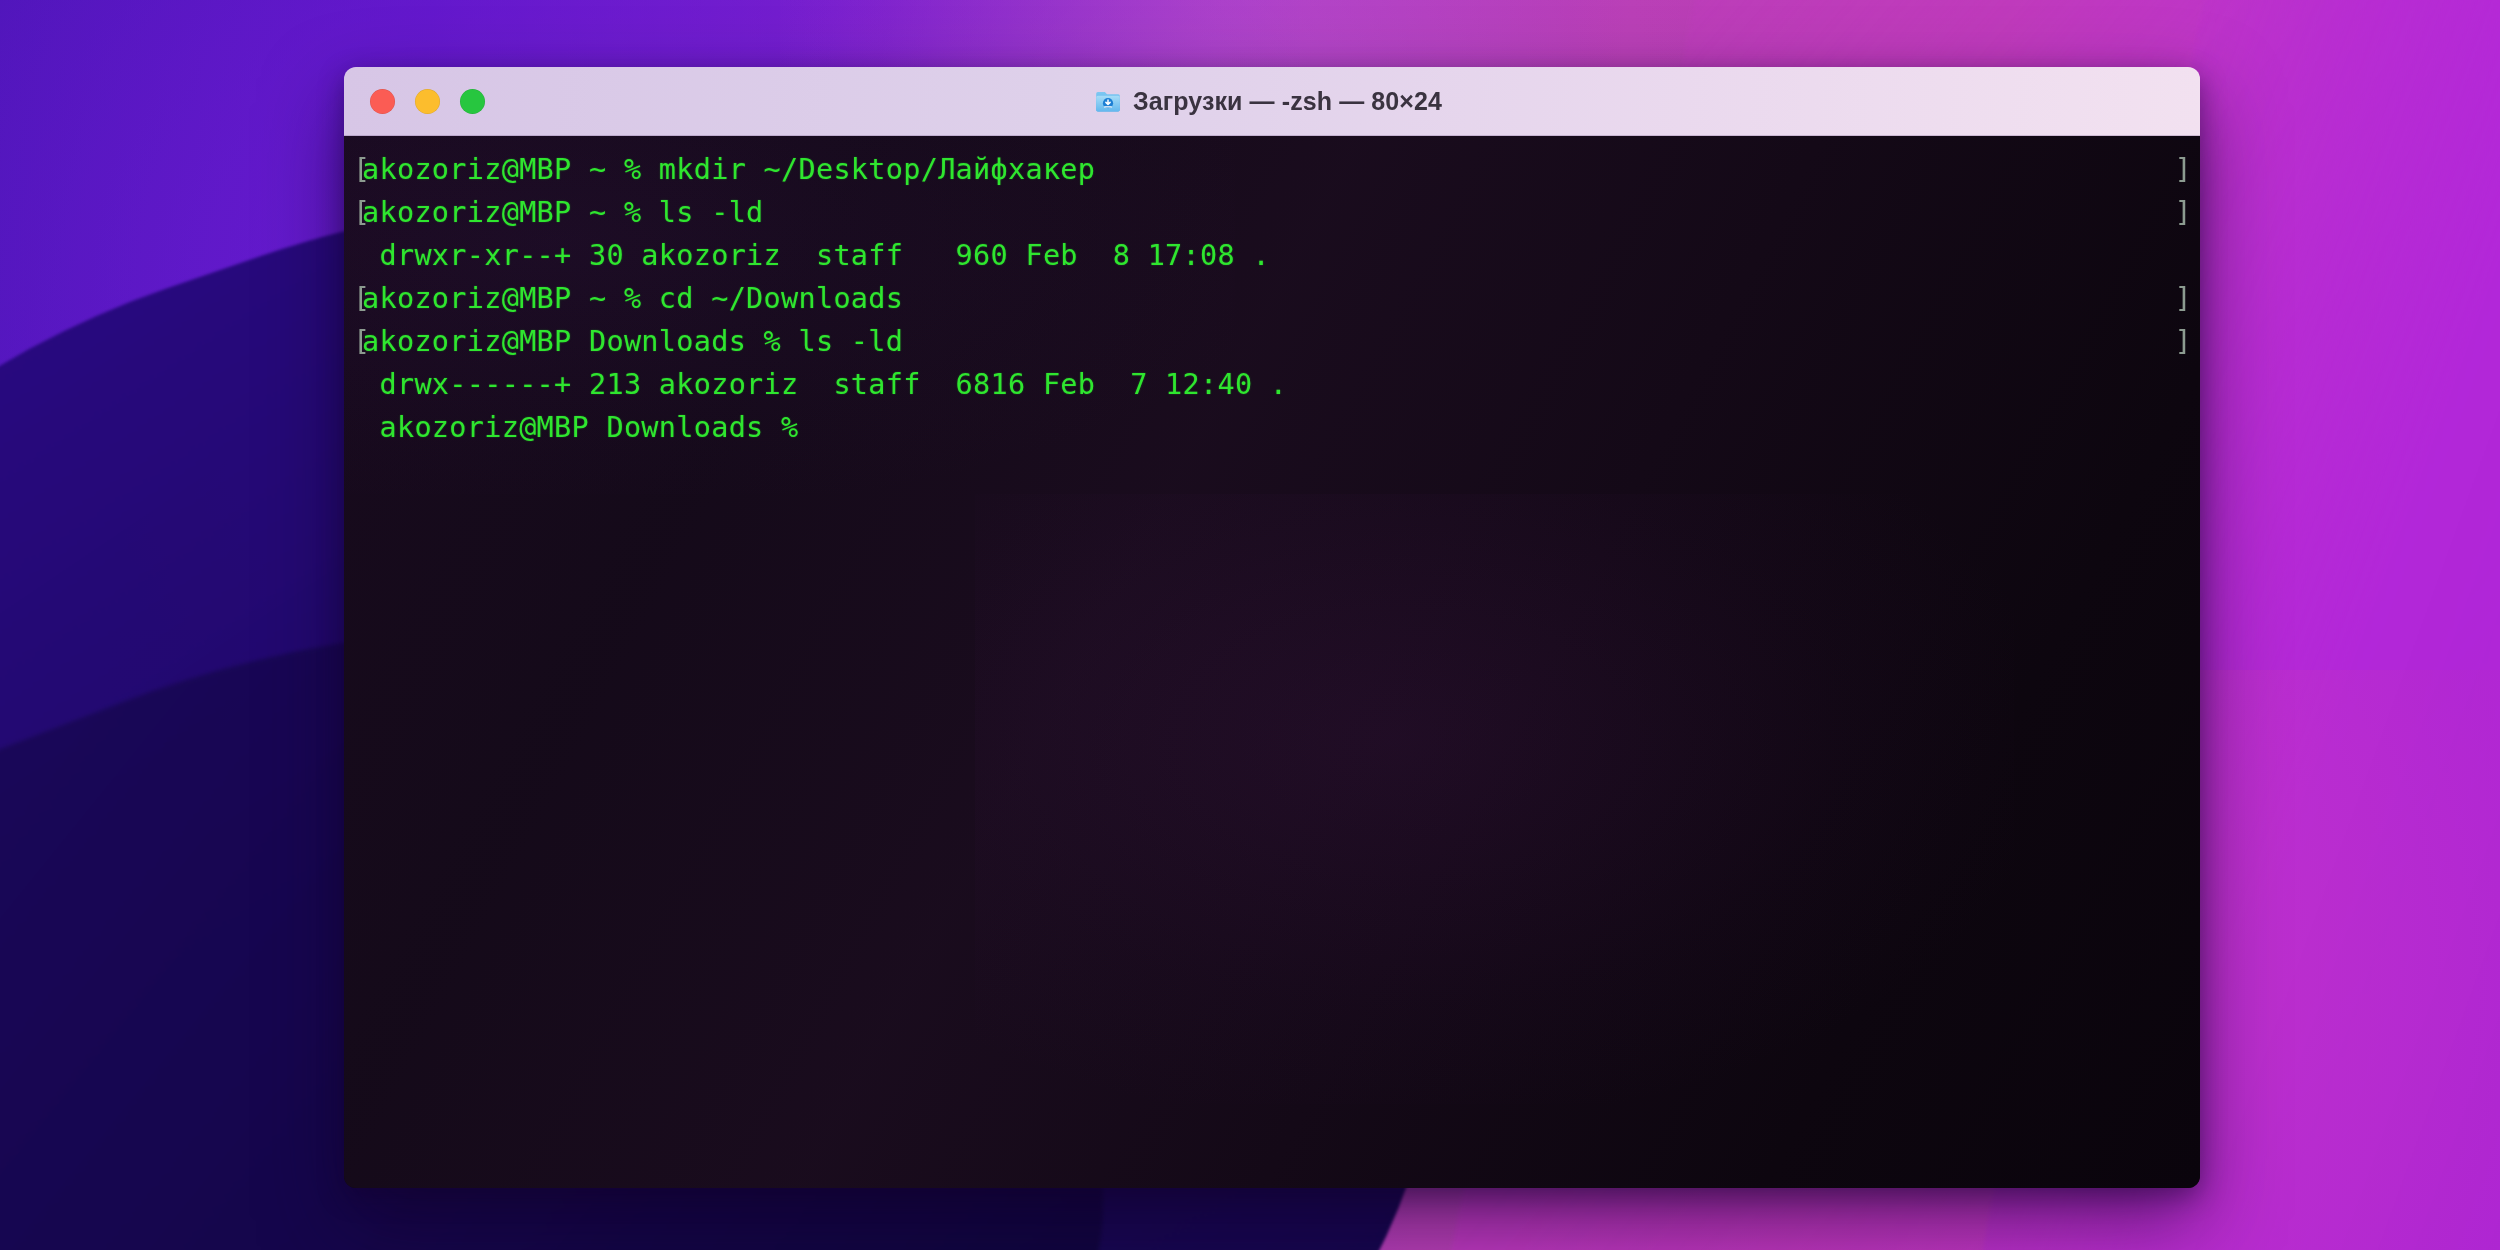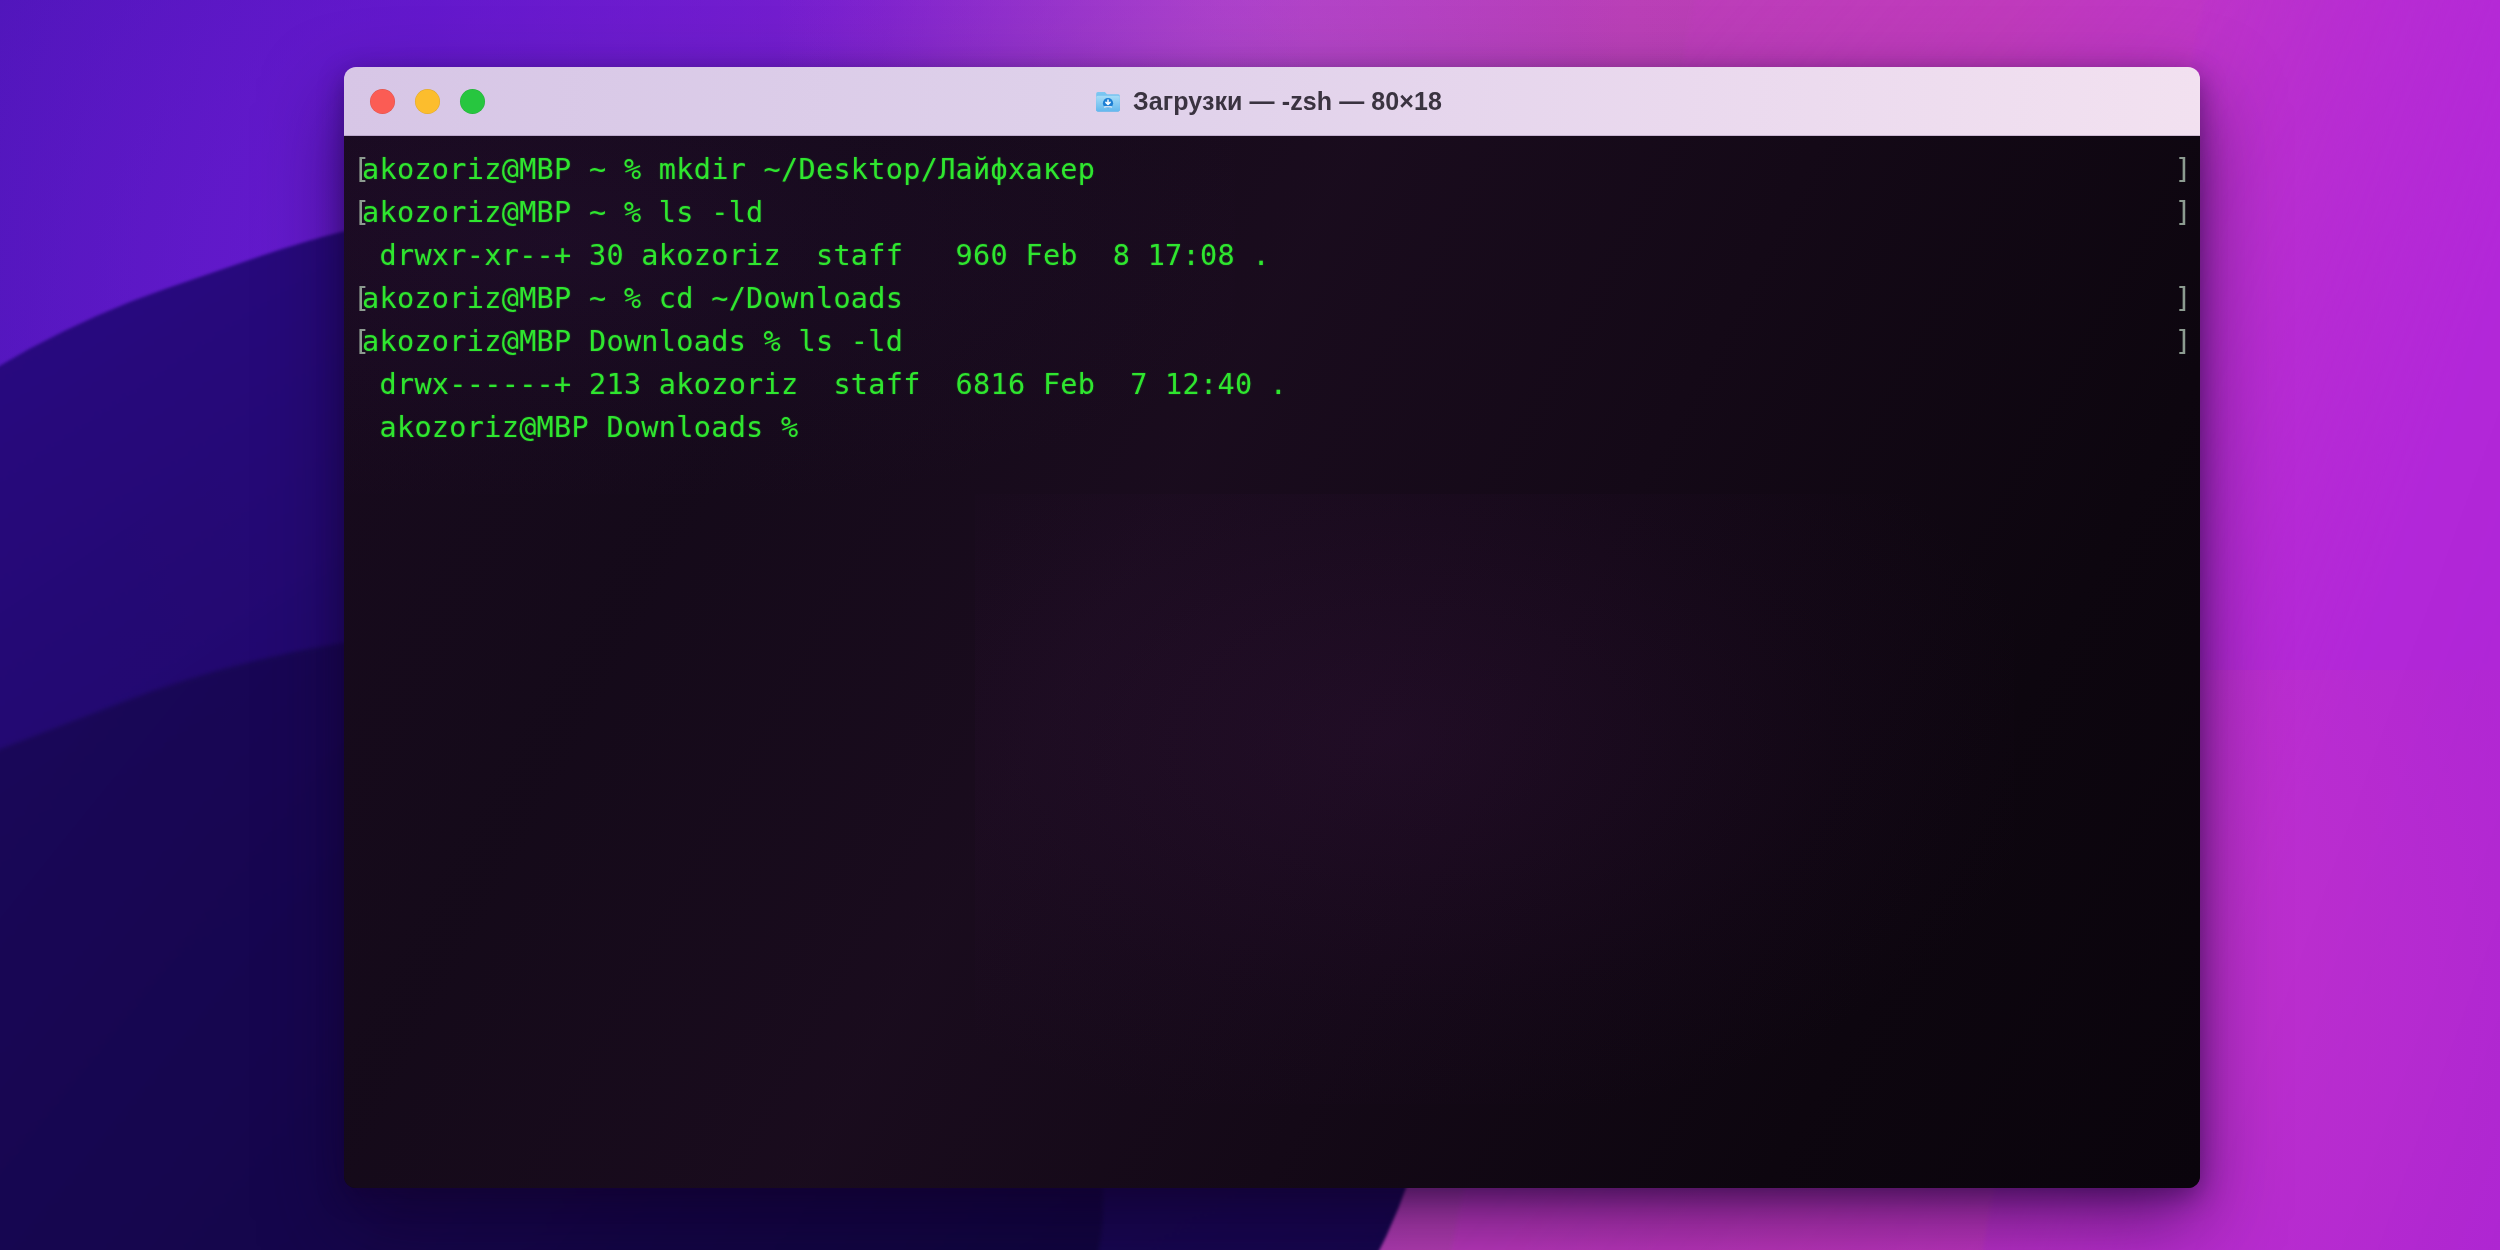--- a/index.html
+++ b/index.html
@@ -263,21 +263,21 @@
             <stop offset="0%" stop-color="#a6dcf7"></stop>
             <stop offset="100%" stop-color="#63b8ee"></stop>
           </linearGradient>
         </defs>
         <path d="M2.2 6.6a1.6 1.6 0 0 1 1.6-1.6h7.1l2.1 2.2h11.2a1.6 1.6 0 0 1 1.6 1.6v14a1.6 1.6 0 0 1-1.6 1.6H3.8a1.6 1.6 0 0 1-1.6-1.6z" fill="url(#fgBack)"></path>
         <path d="M2.2 10.4a1.6 1.6 0 0 1 1.6-1.6h20.4a1.6 1.6 0 0 1 1.6 1.6v12.4a1.6 1.6 0 0 1-1.6 1.6H3.8a1.6 1.6 0 0 1-1.6-1.6z" fill="url(#fgFront)"></path>
         <circle cx="14" cy="16.2" r="5.1" fill="#1c7fd4"></circle>
         <path d="M14 12.9v4.6m0 0 2.1-2.1M14 17.5l-2.1-2.1" stroke="#ffffff" stroke-width="1.5" stroke-linecap="round" stroke-linejoin="round" fill="none"></path>
         <path d="M10.7 19.9h6.6" stroke="#ffffff" stroke-width="1.4" stroke-linecap="round"></path>
       </svg>
-      <span id="window-title">Загрузки — -zsh — 80×18</span>
+      <span id="window-title">Загрузки — -zsh — 80×24</span>
     </div>
 
   </div>
 
   <div id="terminal-body">
     <div id="terminal-lines"><div class="term-line"><span class="bracket-left prompt-bracket">[</span><span class="term-text">akozoriz@MBP ~ % mkdir ~/Desktop/Лайфхакер</span><span class="bracket-right prompt-bracket">]</span></div><div class="term-line"><span class="bracket-left prompt-bracket">[</span><span class="term-text">akozoriz@MBP ~ % ls -ld</span><span class="bracket-right prompt-bracket">]</span></div><div class="term-line"><span class="term-text"> drwxr-xr--+ 30 akozoriz  staff   960 Feb  8 17:08 .</span></div><div class="term-line"><span class="bracket-left prompt-bracket">[</span><span class="term-text">akozoriz@MBP ~ % cd ~/Downloads</span><span class="bracket-right prompt-bracket">]</span></div><div class="term-line"><span class="bracket-left prompt-bracket">[</span><span class="term-text">akozoriz@MBP Downloads % ls -ld</span><span class="bracket-right prompt-bracket">]</span></div><div class="term-line"><span class="term-text"> drwx------+ 213 akozoriz  staff  6816 Feb  7 12:40 .</span></div><div class="term-line"><span class="term-text"> akozoriz@MBP Downloads % </span></div></div>
   </div>
 
 </div>
 

